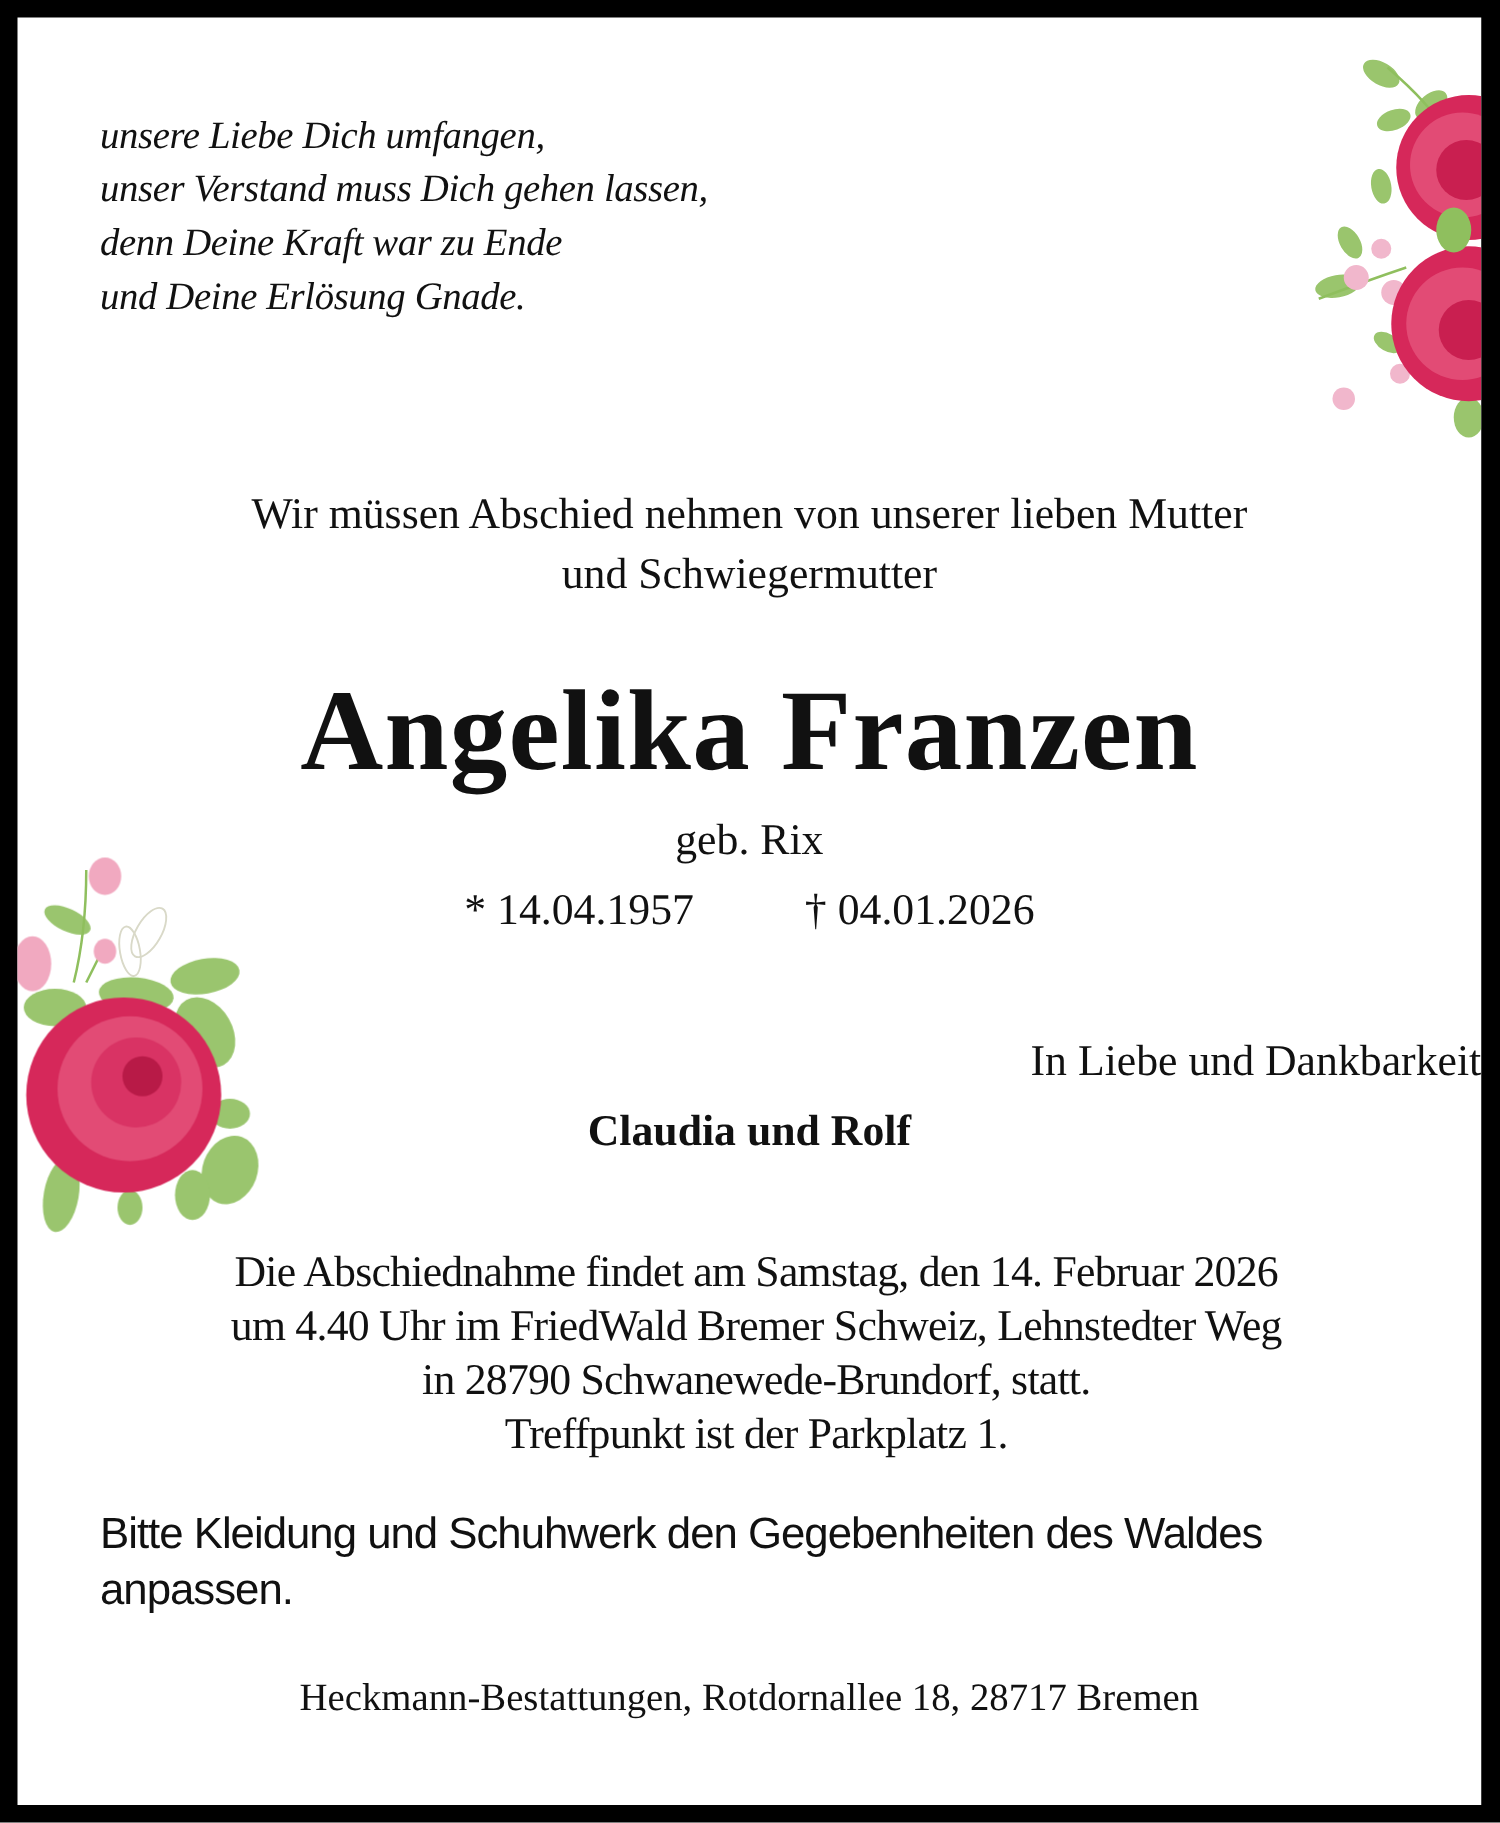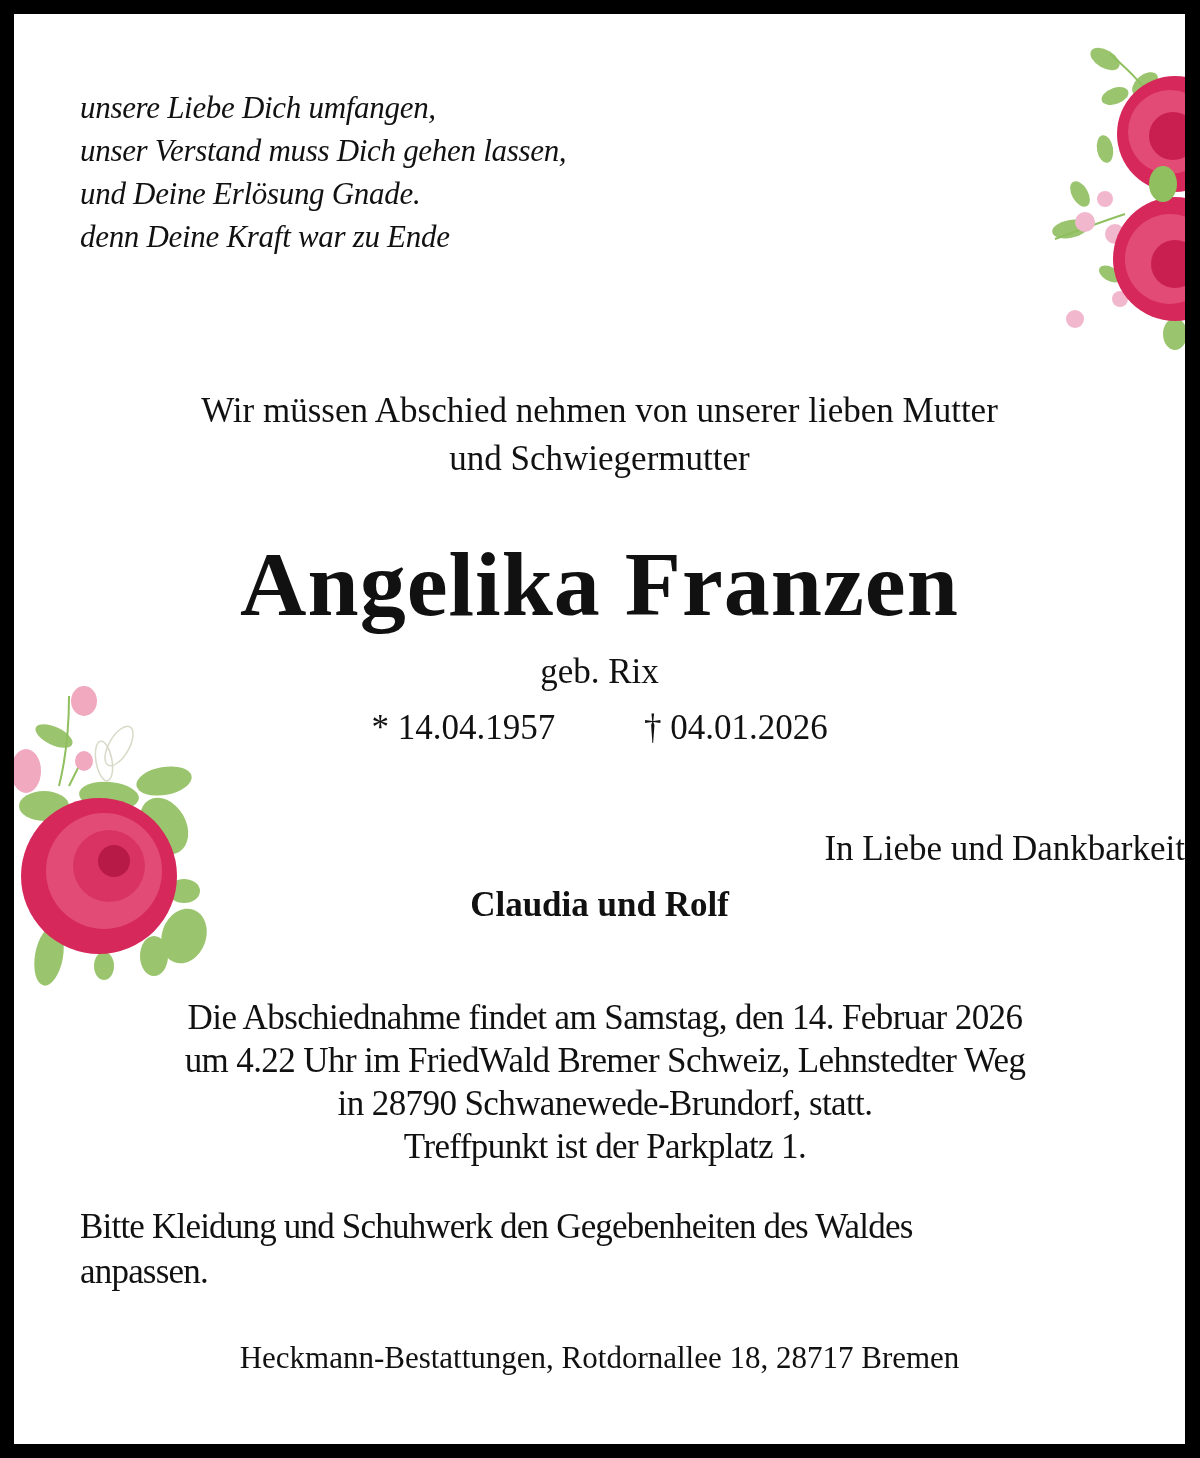--- a/index.html
+++ b/index.html
@@ -75,21 +75,21 @@
     }
     .ceremony {
       position: absolute; left: 66px; top: 982px; width: 1050px;
       font-family: "Liberation Serif", serif;
       font-size: 35px; line-height: 43px;
       letter-spacing: -0.6px;
     }
     .ceremony div { white-space: nowrap; text-align: center; }
     .clothing {
       position: absolute; left: 66px; top: 1190px; width: 1050px;
-      font-family: Liberation Serif, serif;
+      font-family: Liberation Sans, sans-serif;
       font-size: 35px; line-height: 45px;
       letter-spacing: -0.8px;
     }
     .clothing div { white-space: nowrap; }
     .funeral-home {
       position: absolute; left: 0; right: 0; top: 1322px;
       text-align: center;
       font-family: "Liberation Serif", serif;
       font-size: 31px; line-height: 44px;
     }
@@ -97,22 +97,22 @@
     .roses-l { position: absolute; left: 0; top: 652px; width: 200px; height: 330px; }
   </style>
 </head>
 <body>
 
 <div class="card">
 
   <div class="poem">
     <div>unsere Liebe Dich umfangen,</div>
     <div>unser Verstand muss Dich gehen lassen,</div>
+    <div>denn Deine Kraft war zu Ende</div>
     <div>und Deine Erlösung Gnade.</div>
-    <div>denn Deine Kraft war zu Ende</div>
   </div>
 
   <svg class="roses-tr" viewBox="0 0 170 330">
     <g fill="#8fbf5e" opacity="0.9">
       <ellipse cx="90" cy="35" rx="16" ry="9" transform="rotate(30 90 35)"></ellipse>
       <ellipse cx="130" cy="60" rx="15" ry="9" transform="rotate(-40 130 60)"></ellipse>
       <ellipse cx="100" cy="72" rx="14" ry="8" transform="rotate(-20 100 72)"></ellipse>
       <ellipse cx="90" cy="125" rx="14" ry="8" transform="rotate(80 90 125)"></ellipse>
       <ellipse cx="55" cy="205" rx="18" ry="9" transform="rotate(-10 55 205)"></ellipse>
       <ellipse cx="65" cy="170" rx="14" ry="8" transform="rotate(60 65 170)"></ellipse>
@@ -186,21 +186,21 @@
       <circle cx="95" cy="200" r="36" fill="#d93364"></circle>
       <circle cx="100" cy="195" r="16" fill="#b81a47"></circle>
     </g>
   </svg>
 
   <div class="thanks">In Liebe und Dankbarkeit</div>
   <div class="signers">Claudia und Rolf</div>
 
   <div class="ceremony">
     <div>Die Abschiednahme findet am Samstag, den 14. Februar 2026</div>
-    <div>um 4.22 Uhr im FriedWald Bremer Schweiz, Lehnstedter Weg</div>
+    <div>um 4.40 Uhr im FriedWald Bremer Schweiz, Lehnstedter Weg</div>
     <div>in 28790 Schwanewede-Brundorf, statt.</div>
     <div>Treffpunkt ist der Parkplatz 1.</div>
   </div>
 
   <div class="clothing">
     <div>Bitte Kleidung und Schuhwerk den Gegebenheiten des Waldes</div>
     <div>anpassen.</div>
   </div>
 
   <div class="funeral-home">Heckmann-Bestattungen, Rotdornallee 18, 28717 Bremen</div>

